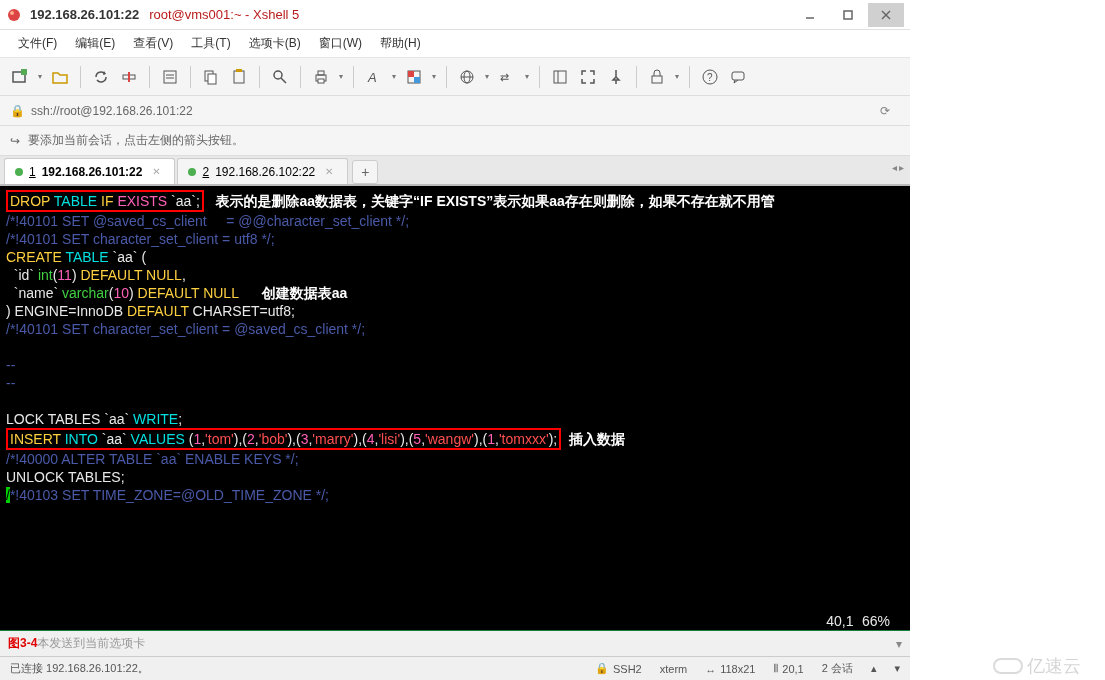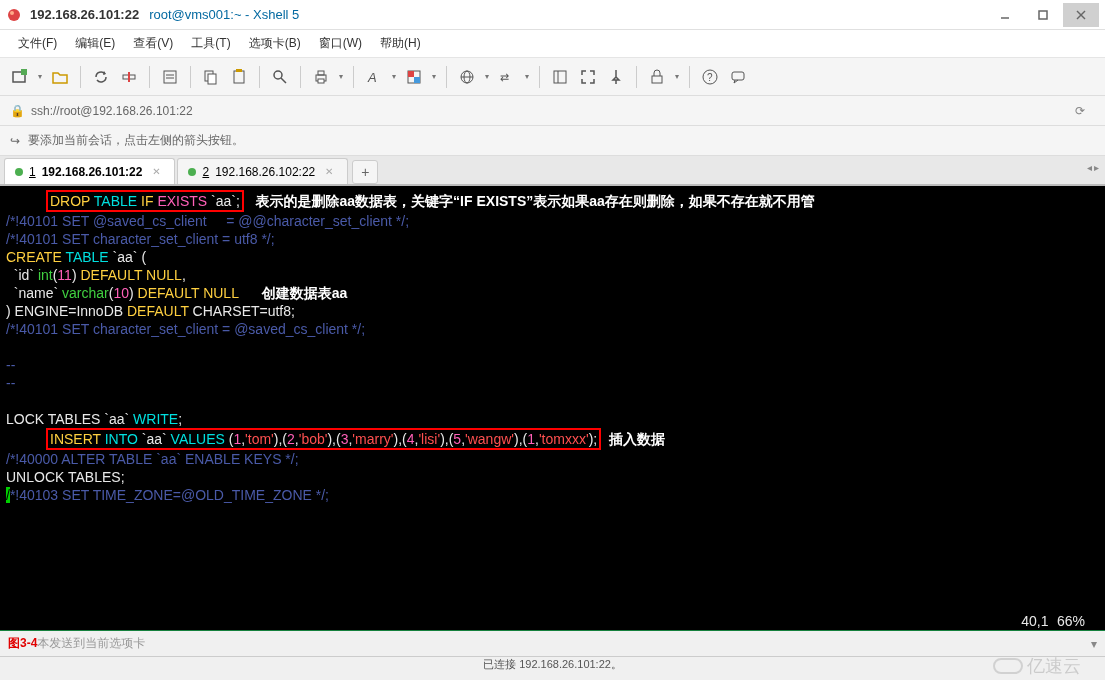--- a/index.html
+++ b/index.html
@@ -1,21 +1,21 @@
 <!DOCTYPE html>
 <html><head>
 <meta charset="utf-8">
 <style>
 * { margin:0; padding:0; box-sizing:border-box; font-family:"Microsoft YaHei",Arial,sans-serif; }
 body { width:1105px; height:680px; background:#fff; overflow:hidden; position:relative; }
-.window { width:1105px; height:680px; display:flex; flex-direction:column; background:#f0f0f0; }
+.window { width:910px; height:680px; display:flex; flex-direction:column; background:#f0f0f0; }
 .titlebar { height:30px; background:#fff; display:flex; align-items:center; padding:0 6px; border-bottom:1px solid #e0e0e0; }
 .titlebar .app-icon { width:16px; height:16px; margin-right:8px; }
 .titlebar .title-text { font-size:13px; font-weight:bold; color:#333; }
-.titlebar .title-sub { font-size:13px; color:#0369a1; margin-left:10px; }
+.titlebar .title-sub { font-size:13px; color:#b91c1c; margin-left:10px; }
 .titlebar .spacer { flex:1; }
 .winbtn { width:36px; height:24px; display:flex; align-items:center; justify-content:center; margin-left:2px; cursor:pointer; }
 .winbtn.close { background:#d0d0d0; }
 .menubar { height:28px; background:#fff; display:flex; align-items:center; padding:0 10px; gap:2px; border-bottom:1px solid #e5e5e5; }
 .menu-item { padding:3px 8px; font-size:12px; color:#333; cursor:pointer; }
 .toolbar { height:38px; background:#f5f5f5; display:flex; align-items:center; padding:0 8px; gap:4px; border-bottom:1px solid #ddd; }
 .tbtn { width:24px; height:24px; display:flex; align-items:center; justify-content:center; cursor:pointer; color:#555; }
 .tbtn svg { width:18px; height:18px; }
 .tdrop { width:8px; display:flex; align-items:center; justify-content:center; color:#777; font-size:8px; }
 .tsep { width:1px; height:22px; background:#ccc; margin:0 4px; }
@@ -34,27 +34,27 @@
 .tab-nav { position:absolute; right:6px; top:6px; display:flex; gap:2px; color:#888; font-size:10px; }
 .terminal { flex:1; background:#000; color:#fff; font-family:"Consolas","Courier New",monospace; font-size:14px; line-height:18px; padding:4px 6px; position:relative; overflow:hidden; }
 .term-line { white-space:pre; }
 .k-cyan { color:#00e0e0; }
 .k-yellow { color:#ffd040; }
 .k-mag { color:#ff60b8; }
 .k-green { color:#40d040; }
 .k-red { color:#ff5050; }
 .k-white { color:#e8e8e8; }
 .k-comment { color:#4a5aa8; }
-.redbox { border:2px solid #ff0000; padding:0 2px; display:inline-block;margin-left:40px; }
+.redbox { border:2px solid #ff0000; padding:0 2px; display:inline-block; }
 .redtext { color:#ffffff; font-family:"Microsoft YaHei",sans-serif; font-size:14px; font-weight:bold; }
 .cursor-block { background:#00d000; color:#000; }
 .term-status { position:absolute; bottom:0; right:20px; color:#e8e8e8; font-size:14px; font-family:Consolas,monospace; }
 .sendbar { height:26px; background:#f0f0f0; border-top:1px solid #15803d; display:flex; align-items:center; padding:0 8px; font-size:12px; color:#999; }
 .sendbar .fig { color:#e00000; font-weight:bold; }
-.statusbar { height:24px; background:#f0f0f0; border-top:1px solid #ccc; display:flex; align-items:center; padding:0 10px; font-size:11px; color:#555; gap:18px;flex-direction:column; }
+.statusbar { height:24px; background:#f0f0f0; border-top:1px solid #ccc; display:flex; align-items:center; padding:0 10px; font-size:11px; color:#555; gap:18px; }
 .statusbar .left { flex:1; }
 .statusbar .item { display:flex; align-items:center; gap:4px; }
 .watermark { position:absolute; right:24px; bottom:2px; opacity:0.35; font-size:18px; color:#888; display:flex; align-items:center; gap:4px; }
 .watermark .circ { width:30px; height:16px; border:2px solid #999; border-radius:10px; display:inline-block; }
 </style>
 </head>
 <body>
 
 <div class="window">
   <div class="titlebar">

